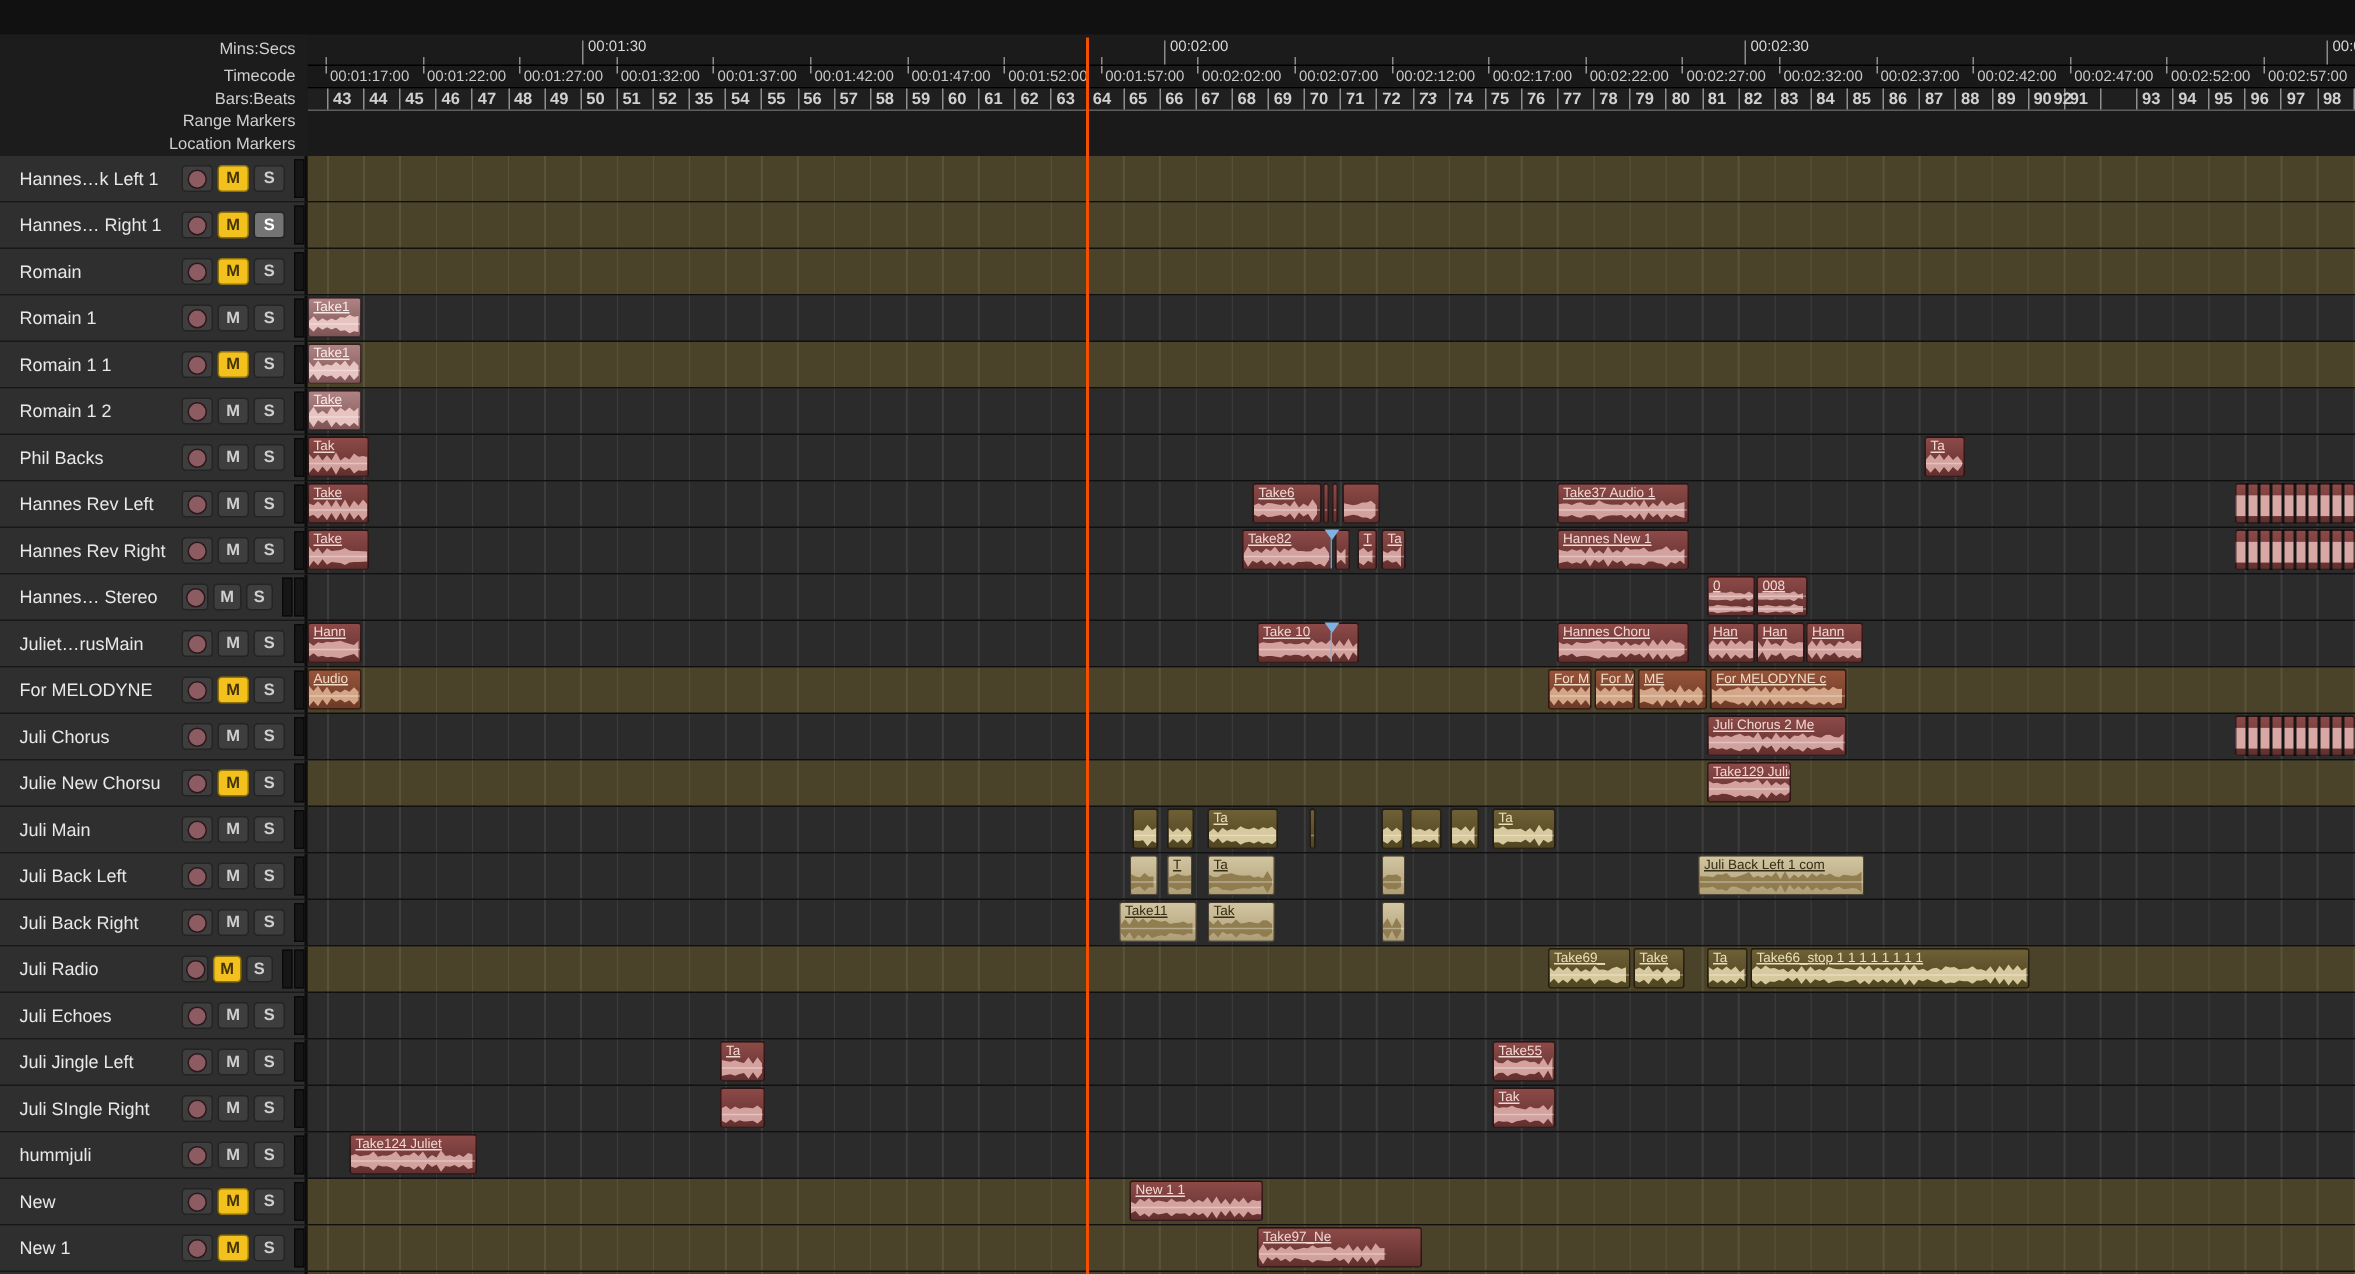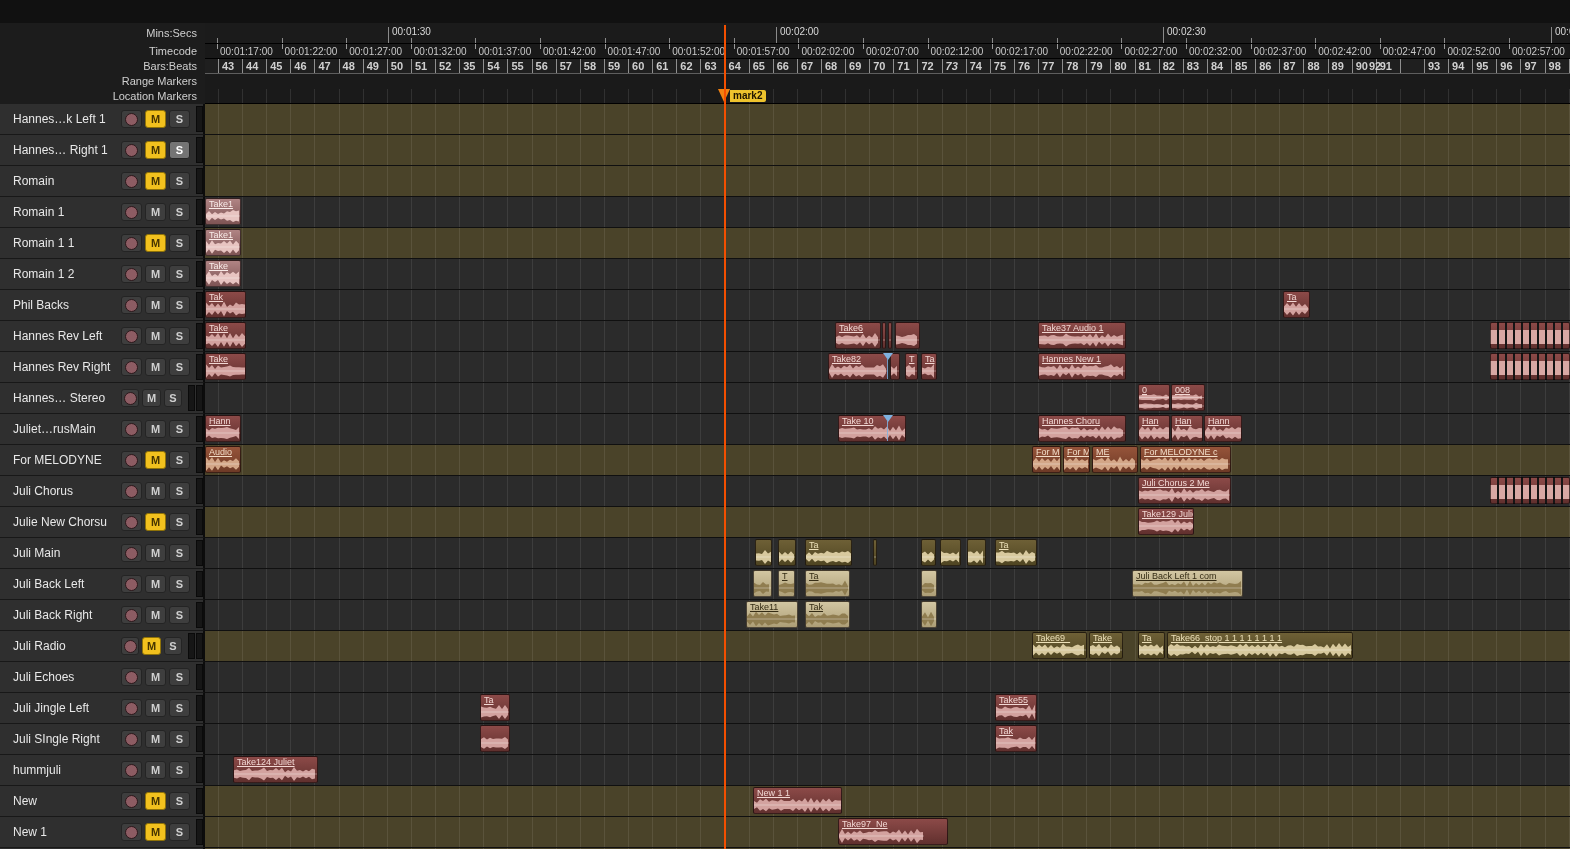--- a/index.html
+++ b/index.html
@@ -264,24 +264,20 @@
           <div class="bar-tick" style="left: 1267.24px;"></div>
           <span class="bar-num" style="left: 1271.24px;">95</span>
           <div class="bar-tick" style="left: 1291.36px;"></div>
           <span class="bar-num" style="left: 1295.36px;">96</span>
           <div class="bar-tick" style="left: 1315.48px;"></div>
           <span class="bar-num" style="left: 1319.48px;">97</span>
           <div class="bar-tick" style="left: 1339.6px;"></div>
           <span class="bar-num" style="left: 1343.6px;">98</span>
           <div class="bar-tick" style="left: 1363.72px;"></div>
         </div>
-      <div class="rrow" id="row-loc">
-          <div class="mark-arrow" style="left: 513px;"></div>
-          <div class="marker-flag" id="mark2" style="left: 525px;">mark2</div>
-        </div>
     </div>
   </div>
   <div id="headers">
       <div class="thead">
         <div class="tname">Hannes…k Left 1</div>
         <div class="tbtn recbtn">
           <div class="recdot"></div>
         </div>
         <div class="tbtn on">M</div>
         <div class="tbtn">S</div>

